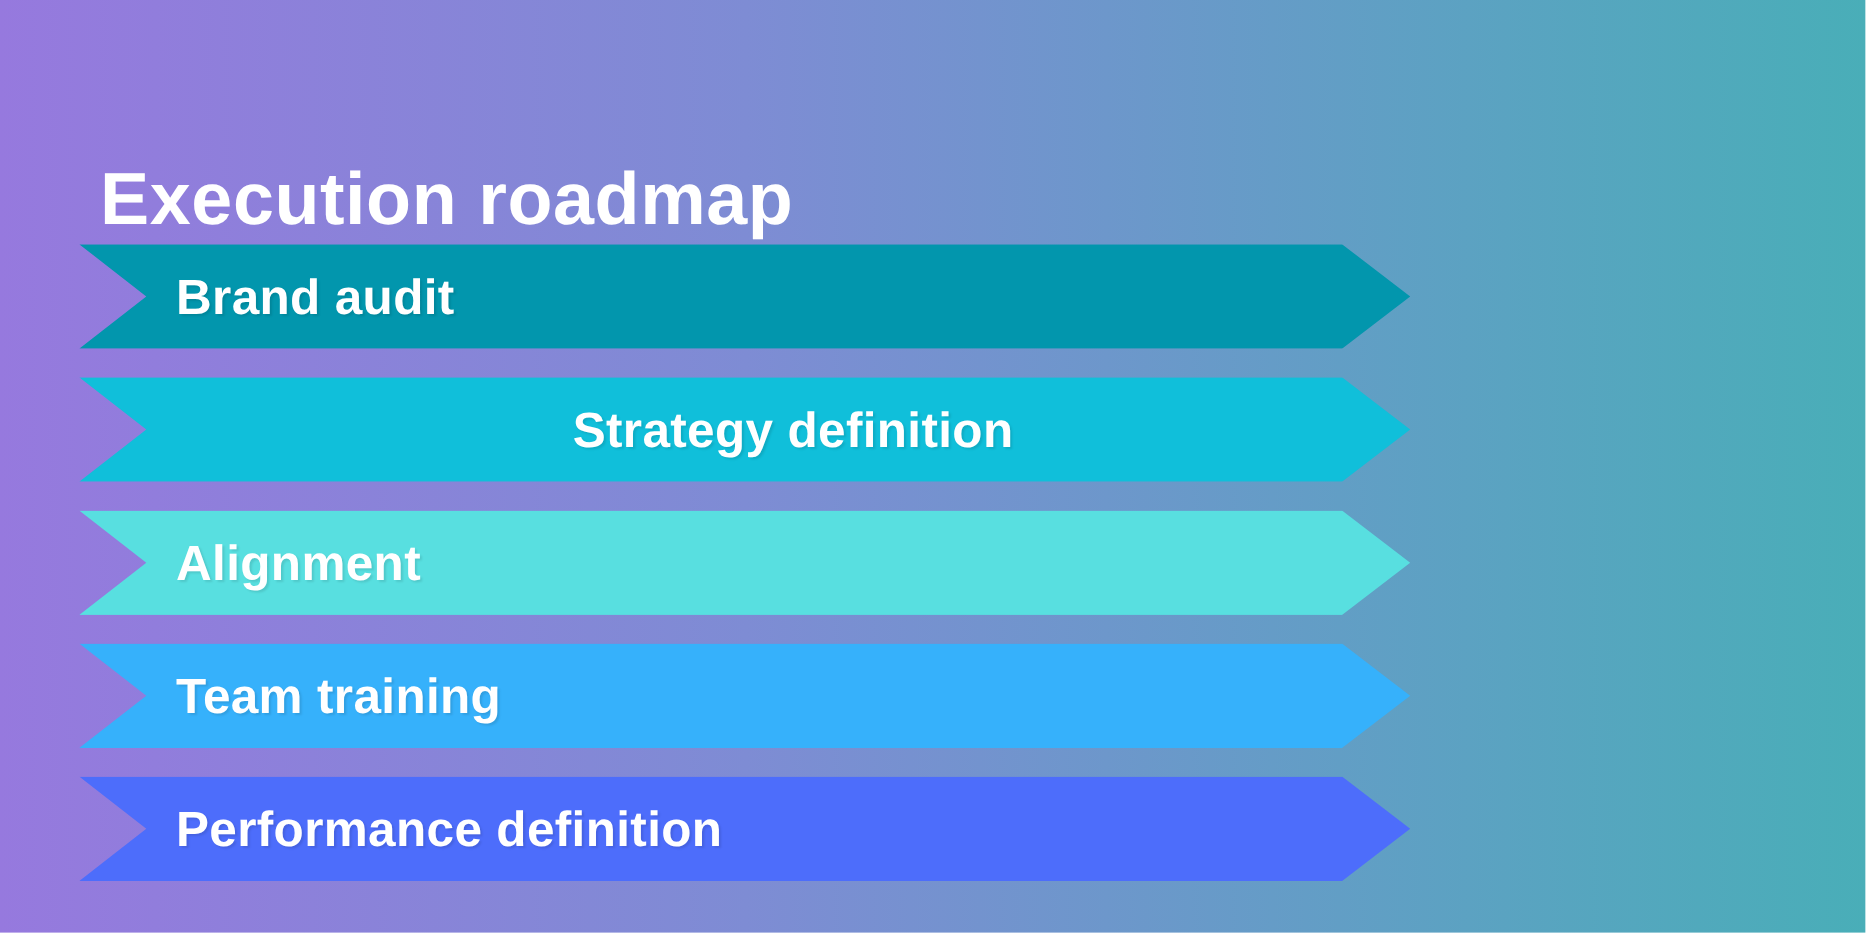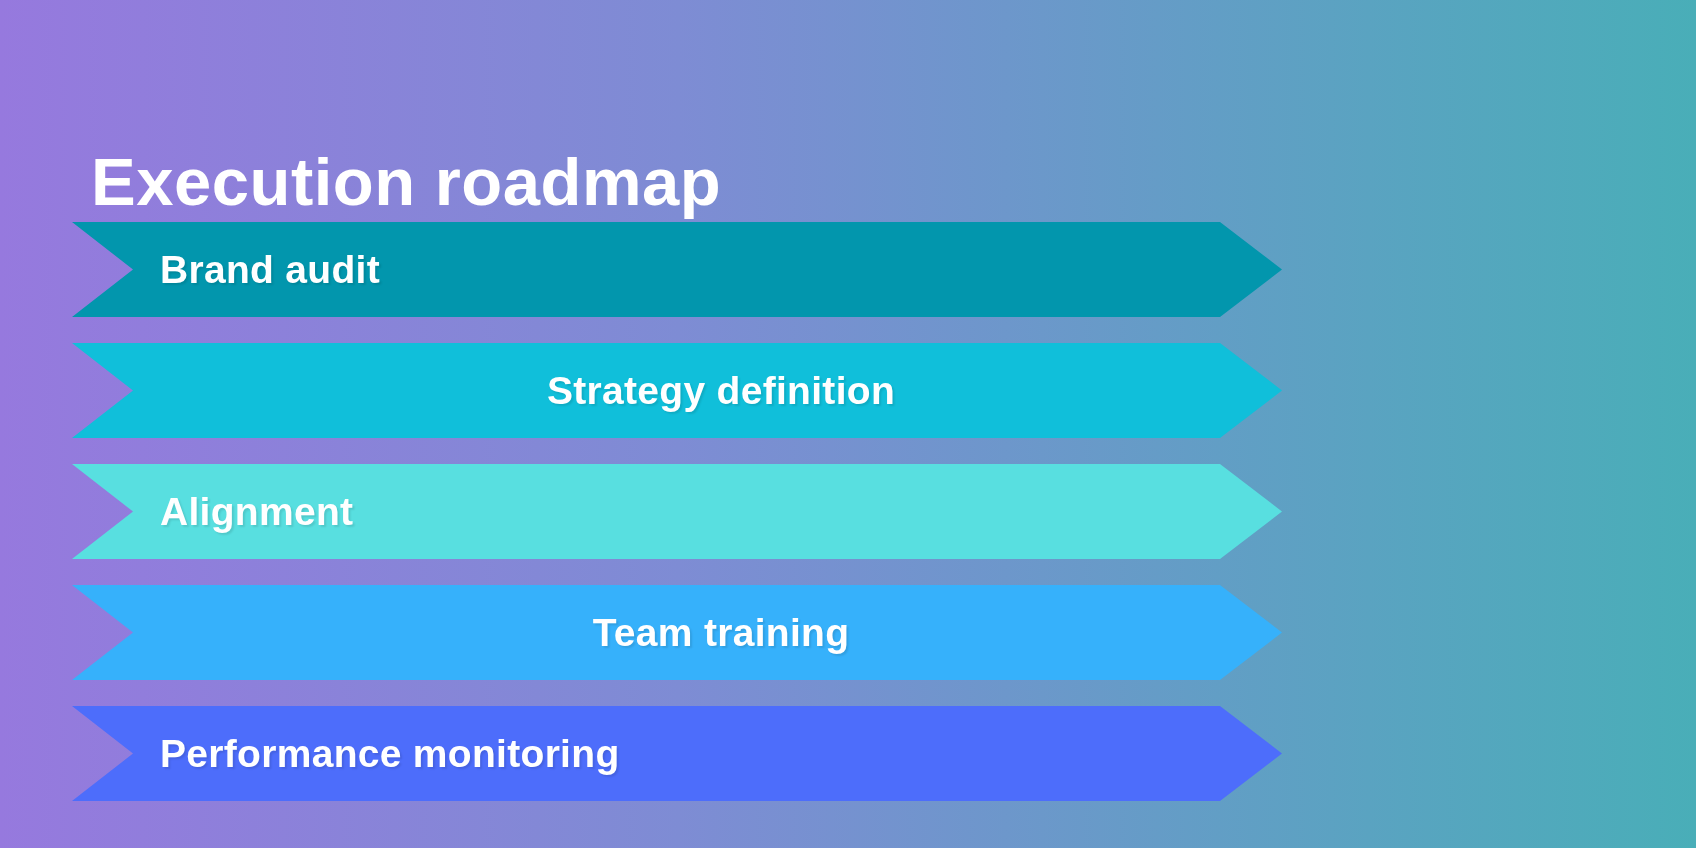--- a/index.html
+++ b/index.html
@@ -40,21 +40,21 @@
       100% 50%,
       calc(100% - 62px) 100%,
       0 100%,
       61px 50%
     );
     display: flex;
     align-items: center;
   }
   .arrow-banner .step-label {
     padding-left: 88px;
-    font-size: 39px;
+    font-size: 45px;
     font-weight: 700;
     color: #ffffff;
     letter-spacing: 0.3px;
     white-space: nowrap;
     text-shadow: 2px 2px 2px rgba(0, 0, 0, 0.10);
   }
   .arrow-1 { top: 222px; }
   .arrow-2 { top: 343px; }
   .arrow-3 { top: 464px; text-align: right; }
   .arrow-4 { top: 585px; }
@@ -72,21 +72,21 @@
   </div>
 
   <div class="arrow-banner arrow-2" style="background-color: rgb(16, 191, 218); justify-content: center;">
     <span class="step-label">Strategy definition</span>
   </div>
 
   <div class="arrow-banner arrow-3" style="background-color: rgb(88, 223, 224);">
     <span class="step-label">Alignment</span>
   </div>
 
-  <div class="arrow-banner arrow-4" style="background-color: rgb(54, 177, 251); justify-content: center;">
+  <div class="arrow-banner arrow-4" style="background-color: rgb(54, 177, 251);">
     <span class="step-label">Team training</span>
   </div>
 
   <div class="arrow-banner arrow-5" style="background-color: rgb(77, 109, 251);">
-    <span class="step-label">Performance monitoring</span>
+    <span class="step-label">Performance definition</span>
   </div>
 
 </div>
 
 </body></html>

